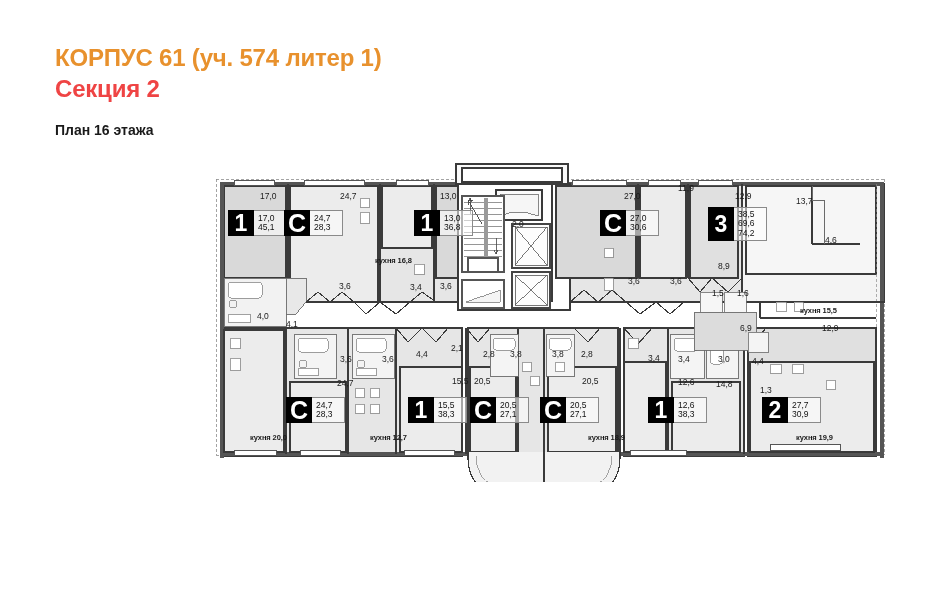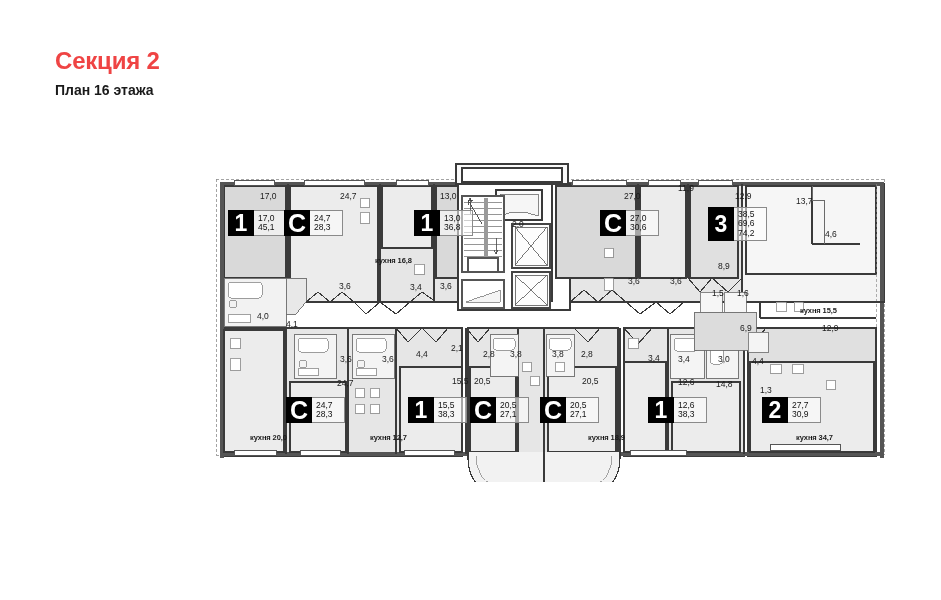--- a/index.html
+++ b/index.html
@@ -18,21 +18,21 @@
   .h-line1{
     font-size:24px;font-weight:bold;color:#E8912D;
     letter-spacing:-0.2px;line-height:28px;white-space:nowrap;
   }
   .h-line2{
     font-size:24px;font-weight:bold;color:#ef4444;
     letter-spacing:-0.2px;line-height:28px;margin-top:3px;white-space:nowrap;
   }
   .h-line3{
     font-size:14px;font-weight:bold;color:#1a1a1a;
-    line-height:18px;margin-top:6px;white-space:nowrap;
+    line-height:18px;margin-top:18px;white-space:nowrap;
   }
 
   
   #plan-wrap{position:absolute;left:200px;top:152px;width:700px;height:330px;}
   #plan-svg{display:block;width:700px;height:330px;}
 
   
   .lbl{
     position:absolute;
     font-family:"Liberation Sans","DejaVu Sans",sans-serif;
@@ -70,20 +70,21 @@
     font-size:8.5px;line-height:9.5px;color:#111;display:block;
   }
   .badge.tall .sq{height:34px;width:26px;}
 </style>
 </head>
 <body>
 
 <div id="page">
 
   <div class="heading">
+    <div class="h-line1">КОРПУС 61 (уч. 574 литер 1)</div>
     <div class="h-line2">Секция 2</div>
     <div class="h-line3">План 16 этажа</div>
   </div>
 
   <div id="plan-wrap">
 
     <svg id="plan-svg" viewBox="0 0 700 330" xmlns="http://www.w3.org/2000/svg">
       <defs>
         <pattern id="hatch" width="4" height="4" patternUnits="userSpaceOnUse">
           <rect width="4" height="4" fill="#e9e9e9"></rect>
@@ -305,21 +306,21 @@
 
     <div id="dim-layer">
         <div class="lbl dim" style="left: 60px; top: 40px;">17,0</div>
         <div class="lbl dim" style="left: 140px; top: 40px;">24,7</div>
         <div class="lbl dim" style="left: 240px; top: 40px;">13,0</div>
         <div class="lbl dim" style="left: 312px; top: 68px;">2,0</div>
         <div class="lbl dim" style="left: 424px; top: 40px;">27,0</div>
         <div class="lbl dim" style="left: 478px; top: 32px; text-align: center;">11,9</div>
         <div class="lbl dim" style="left: 535px; top: 40px;">12,9</div>
         <div class="lbl dim" style="left: 596px; top: 45px;">13,7</div>
-        <div class="lbl dim" style="left: 625px; top: 78px;">4,6</div>
+        <div class="lbl dim" style="left: 625px; top: 84px;">4,6</div>
         <div class="lbl dim" style="left: 518px; top: 110px;">8,9</div>
         <div class="lbl dim" style="left: 512px; top: 137px;">1,5</div>
         <div class="lbl dim" style="left: 537px; top: 137px;">1,6</div>
         <div class="lbl dim" style="left: 540px; top: 172px;">6,9</div>
         <div class="lbl dim" style="left: 560px; top: 190px; margin-top: 44px;">1,3</div>
         <div class="lbl dim" style="left: 622px; top: 172px;">12,9</div>
         <div class="lbl dim" style="left: 139px; top: 130px;">3,6</div>
         <div class="lbl dim" style="left: 210px; top: 131px;">3,4</div>
         <div class="lbl dim" style="left: 240px; top: 130px;">3,6</div>
         <div class="lbl dim" style="left: 428px; top: 125px;">3,6</div>
@@ -345,21 +346,21 @@
         <div class="lbl dim" style="left: 478px; top: 226px;">12,6</div>
         <div class="lbl dim" style="left: 516px; top: 228px;">14,8</div>
       </div>
 
     <div id="kitchen-layer">
         <div class="lbl kitchen" style="left: 175px; top: 105px;">кухня 16,8</div>
         <div class="lbl kitchen" style="left: 600px; top: 155px;">кухня 15,5</div>
         <div class="lbl kitchen" style="left: 50px; top: 282px;">кухня 20,0</div>
         <div class="lbl kitchen" style="left: 170px; top: 282px;">кухня 12,7</div>
         <div class="lbl kitchen" style="left: 388px; top: 282px;">кухня 18,9</div>
-        <div class="lbl kitchen" style="left: 596px; top: 282px;">кухня 34,7</div>
+        <div class="lbl kitchen" style="left: 596px; top: 282px;">кухня 19,9</div>
       </div>
 
     <div id="badge-layer">
         <div class="badge" style="left: 28px; top: 58px;">
           <div class="sq">1</div>
           <div class="areas">
             <span>17,0</span>
             <span>45,1</span>
           </div>
         </div>

